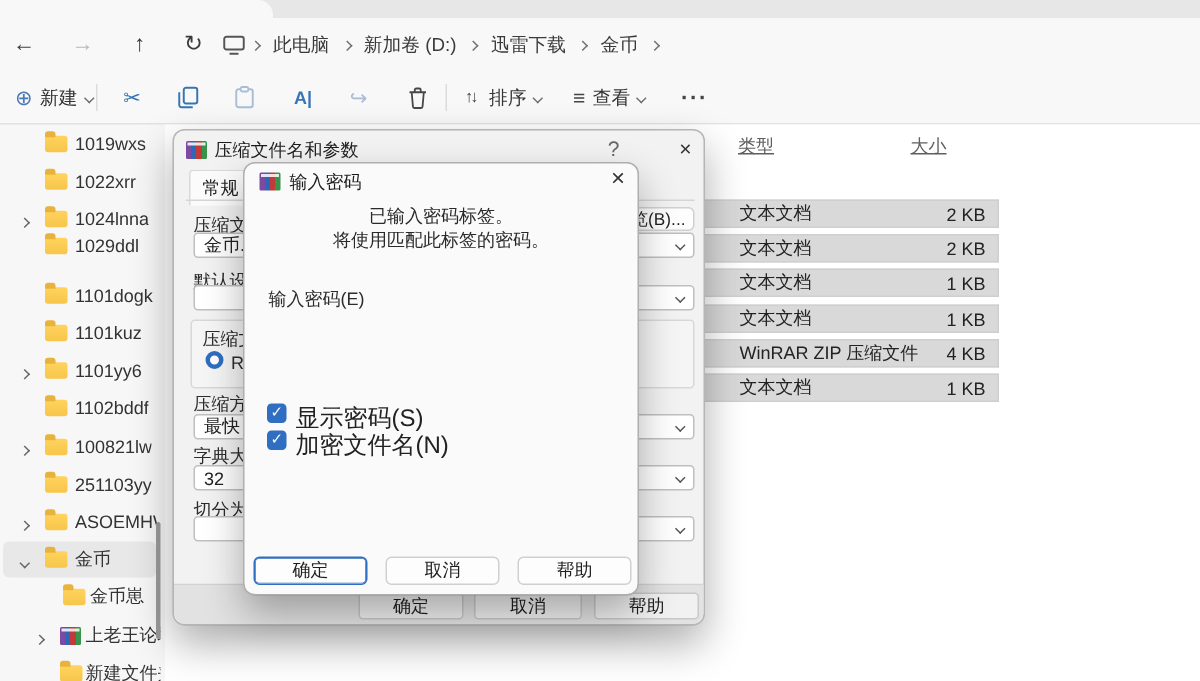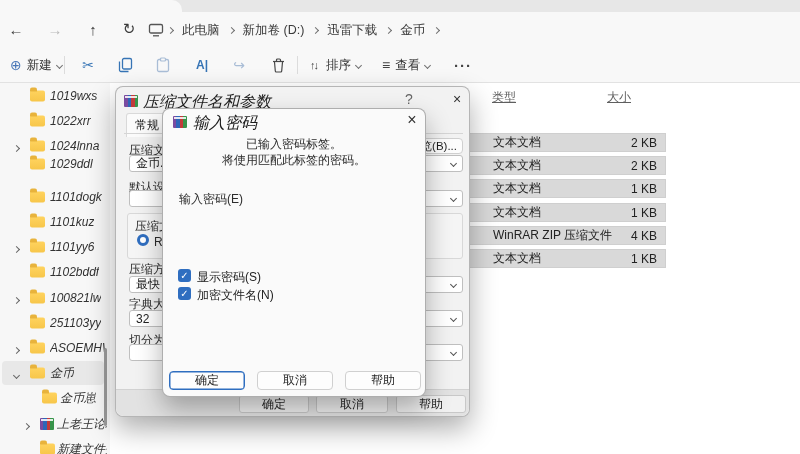--- a/index.html
+++ b/index.html
@@ -27,21 +27,21 @@
   
   .toolbar { position:absolute; left:0; top:48px; width:800px; height:35px; background:#f8f8f8; border-bottom:1px solid #e2e2e2; }
   .tbtn { position:absolute; top:5px; height:24px; display:flex; align-items:center; justify-content:center; border-radius:4px; color:#444; }
   .tico { font-size:14px; }
   .blue { color:#3674b5; }
   .lblue { color:#a9bdd6; }
   .tdiv { position:absolute; top:8px; width:1px; height:18px; background:#dcdcdc; }
   .tlabel { font-size:12.5px; color:#333; margin:0 5px; white-space:nowrap; }
 
   
-  .srow { position:absolute; left:2px; width:102px; height:24px; border-radius:4px;font-style:italic; }
+  .srow { position:absolute; left:2px; width:102px; height:24px; border-radius:4px; }
   .srow.sel { background:#e8e8e8; }
   .srow > span { position:absolute; top:50%; transform:translateY(-50%); }
   .slab { font-size:12px; color:#333; white-space:nowrap; overflow:hidden; max-width:56px; display:inline-block; }
   .slab.lv2 { max-width:50px; }
   .tree { border-color:#666; }
   .fold { width:15px; height:11px; background:linear-gradient(#ffd35e,#f7c64a); border-radius:1.5px 2px 2px 2px; display:inline-block; }
   .fold::before { content:""; position:absolute; top:-3px; left:0; width:7px; height:4px; background:#e8b33c; border-radius:2px 2px 0 0; }
   .rarics { width:14px; height:12px; display:inline-block; border-radius:1px;
     background:linear-gradient(90deg,#7a4ba0 0 25%,#2e66b8 25% 50%,#c23a3a 50% 75%,#37944a 75% 100%); position:relative; }
   .rarics::before { content:""; position:absolute; top:1px; left:1px; right:1px; height:2px; background:rgba(255,255,255,.85); }
@@ -51,37 +51,37 @@
   .content { position:absolute; left:110px; top:83px; width:690px; height:371px; background:#fff; }
   .colhead { position:absolute; top:6px; font-size:12px; color:#5f5f5f;text-decoration:underline; }
   .frow { position:absolute; left:320px; width:236px; height:19px; background:#d9d9d9; border:1px solid #cfcfcf; display:flex; align-items:center; }
   .ftype { font-size:12px; color:#222; padding-left:62px; white-space:nowrap; flex:1; }
   .fsize { font-size:12px; color:#222; padding-right:8px; text-align:right; white-space:nowrap; }
 
   
   .dlg { position:absolute; border-radius:8px; }
   .archive-dlg { left:115px; top:86px; width:355px; height:331px; background:#f2f2f2; border:1px solid rgba(0,0,0,.25); box-shadow:0 12px 28px rgba(0,0,0,.32); z-index:10; }
   .pwd-dlg { left:162px; top:108px; width:264px; height:289px; background:#fafafa; border:1px solid rgba(0,0,0,.3); box-shadow:0 12px 26px rgba(0,0,0,.3); z-index:20; }
-  .dtitle { font-size:16px; color:#1c1c1c; white-space:nowrap;font-style:italic; }
+  .dtitle { font-size:12px; color:#1c1c1c; white-space:nowrap; }
   .dx { font-size:14px; color:#333; width:18px; height:16px; display:flex; align-items:center; justify-content:center; }
   .tab { position:absolute; font-size:12px; color:#222; padding:3px 8px; background:#f7f7f7; border:1px solid #d9d9d9; border-bottom:none; border-radius:3px 3px 0 0; }
   .tabline { position:absolute; left:8px; top:46px; width:339px; height:1px; background:#d5d5d5; }
   .flabel { position:absolute; font-size:12px; color:#2c2c2c; white-space:nowrap; }
   .combo { position:absolute; height:17px; background:#fff; border:1px solid #bfbfbf; border-radius:3px; display:flex; align-items:center; padding:0 6px; }
   .combo .val { font-size:12px; color:#222; white-space:nowrap; flex:1; overflow:hidden; }
   .combo .cv { margin-left:4px; border-color:#555; }
   .groupbox { position:absolute; border:1px solid #d8d8d8; border-radius:3px; background:#f5f5f5; }
   .radio { position:absolute; width:12px; height:12px; border:3.5px solid #2f6ec0; border-radius:50%; background:#fff; }
   .btn { position:absolute; background:#fdfdfd; border:1px solid #d0d0d0; border-radius:4px; font-size:12px; color:#1f1f1f; display:flex; align-items:center; justify-content:center; white-space:nowrap; }
   .btn.focus { border:1px solid #2f6ec0; box-shadow:0 0 0 .5px #2f6ec0 inset; }
   .btn.gray { background:#f1f1f1; border-color:#c8c8c8; border-radius:3px; }
   .footer { position:absolute; left:0; bottom:0; width:100%; height:27px; background:#e2e2e2; border-top:1px solid #d2d2d2; border-radius:0 0 8px 8px; }
   .infotxt { position:absolute; width:100%; text-align:center; font-size:12px; color:#2a2a2a; }
   .chk { position:absolute; width:13px; height:13px; background:#2f6ec0; border-radius:3px; color:#fff; font-size:10px; display:flex; align-items:center; justify-content:center; }
-  .chklab { position:absolute; font-size:12px; color:#222; white-space:nowrap; }
+  .chklab { position:absolute; font-size:16px; color:#222; white-space:nowrap; }
 </style>
 </head>
 <body>
 
 <div class="tabstrip">
   <div class="active-tab"></div>
 </div>
 
 <div class="navbar">
   <div class="navbtn" style="left:2px">←</div>

